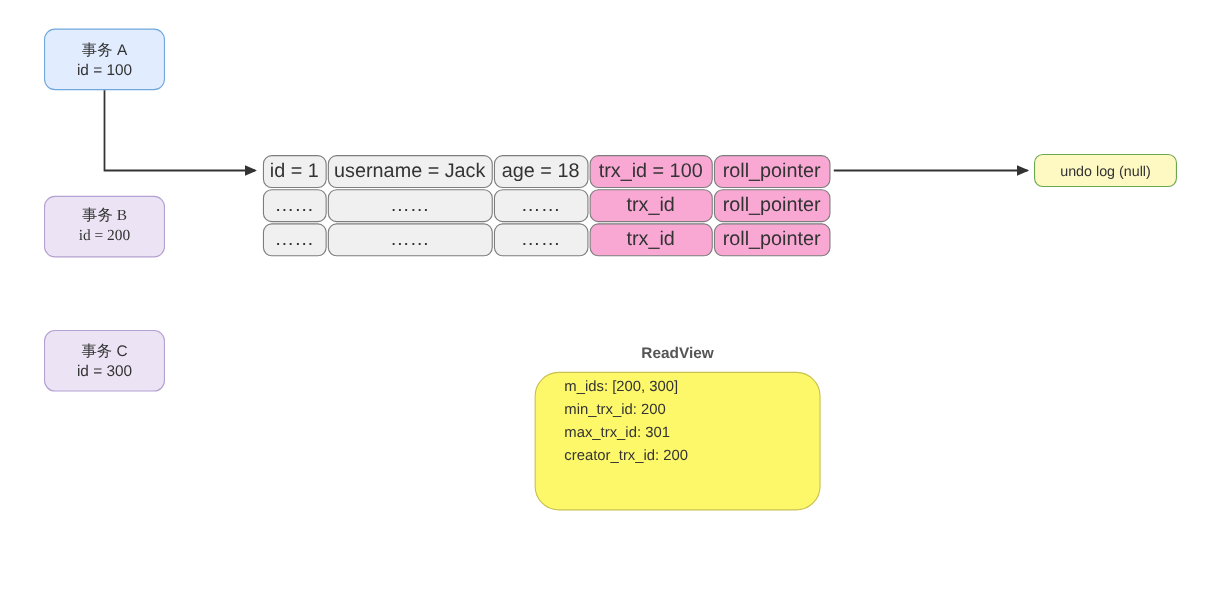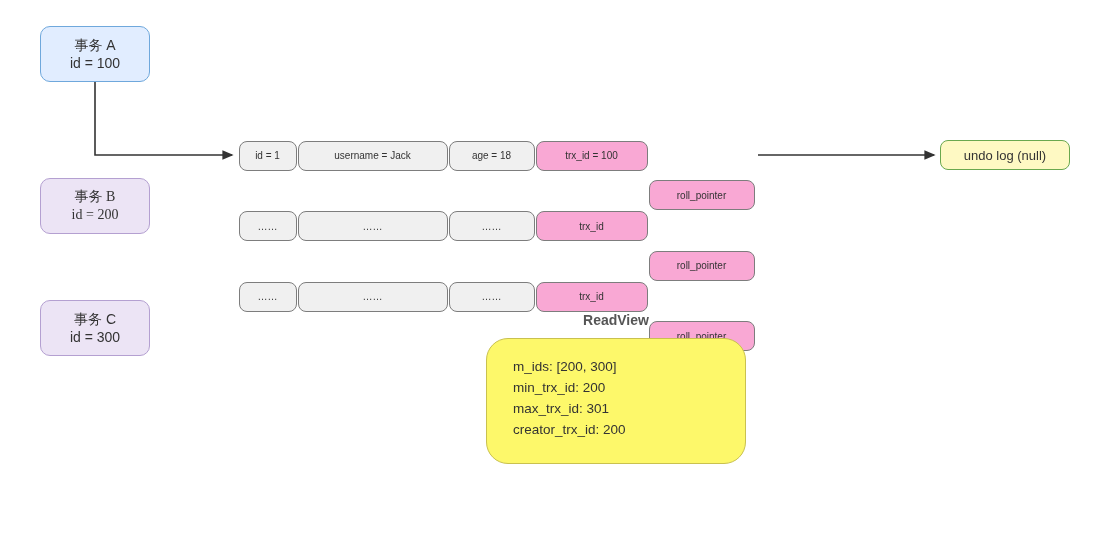--- a/index.html
+++ b/index.html
@@ -37,28 +37,28 @@
   .row { display: flex; }
   .cell {
     border: 1.5px solid #7d7d7d;
     border-radius: 8px;
     height: 30px;
     display: flex;
     align-items: center;
     justify-content: center;
     margin: 0.5px;
     padding: 0 6px;
-    font-size: 10px;
+    font-size: 18px;
     white-space: nowrap;
   }
   .c-id { width: 58px; }
   .c-user { width: 150px; }
   .c-age { width: 86px; }
   .c-trx { width: 112px; }
-  .c-roll { width: 106px; margin-top: 40px; }
+  .c-roll { width: 106px; }
   .grey { background: #f0f0f0; }
   .orange { background: #f9a8d4; }
 
   .undo {
     position: absolute;
     left: 940px;
     top: 140px;
     width: 130px;
     height: 30px;
     border: 1.5px solid #6aa84f;
@@ -81,21 +81,21 @@
   }
   .readview {
     position: absolute;
     left: 486px;
     top: 338px;
     width: 260px;
     height: 126px;
     background: #fdf86a;
     border: 1.5px solid #c9c14f;
     border-radius: 22px;
-    padding: 18px 26px;
+    padding: 2px 26px;
     line-height: 1.55;
     font-size: 13.5px;
   }
 
   svg.arrows {
     position: absolute;
     left: 0; top: 0;
     width: 1120px; height: 560px;
     pointer-events: none;
   }

